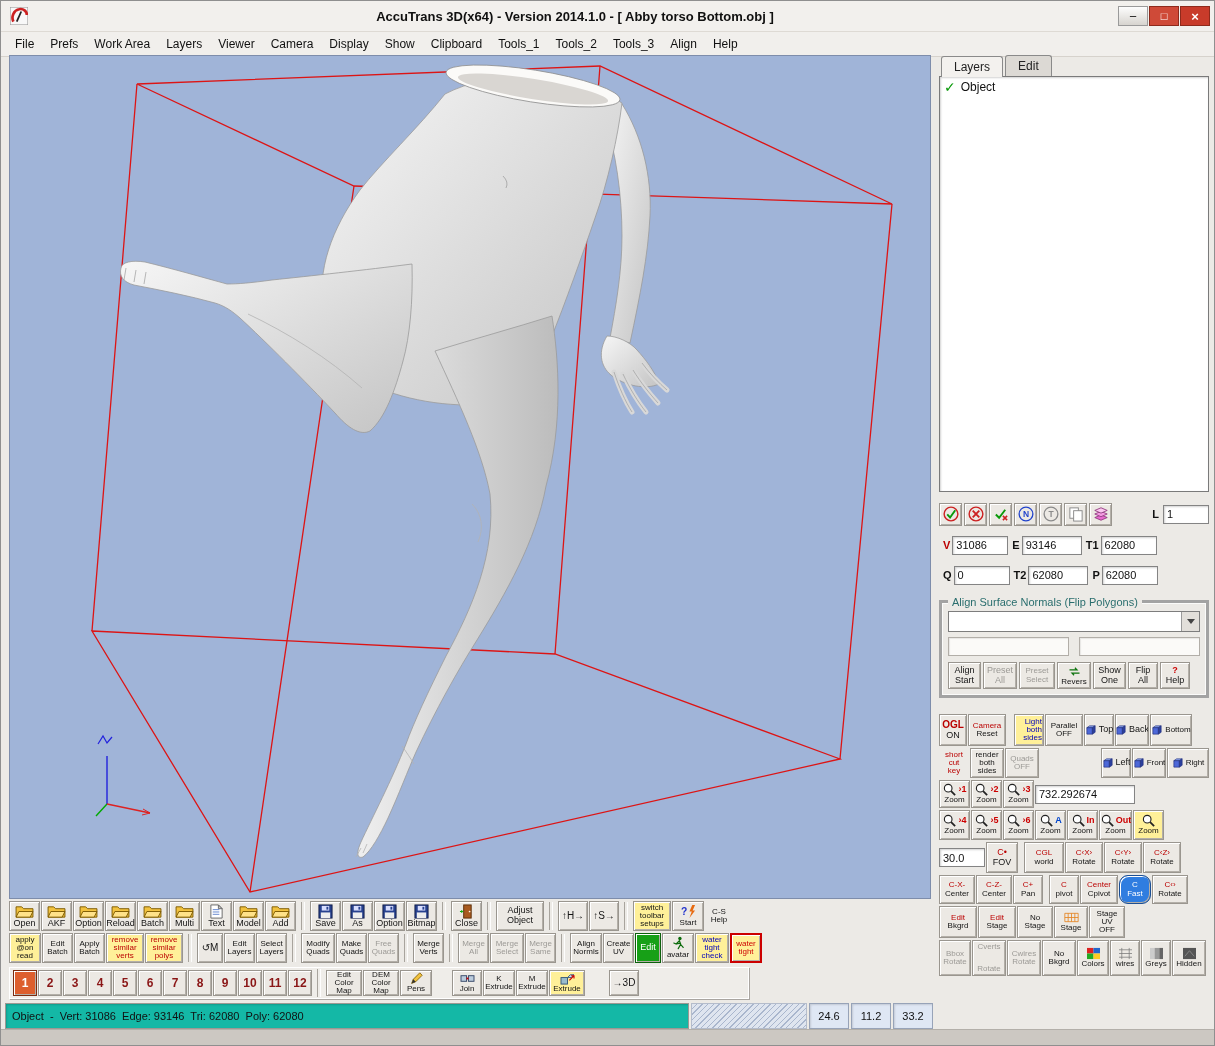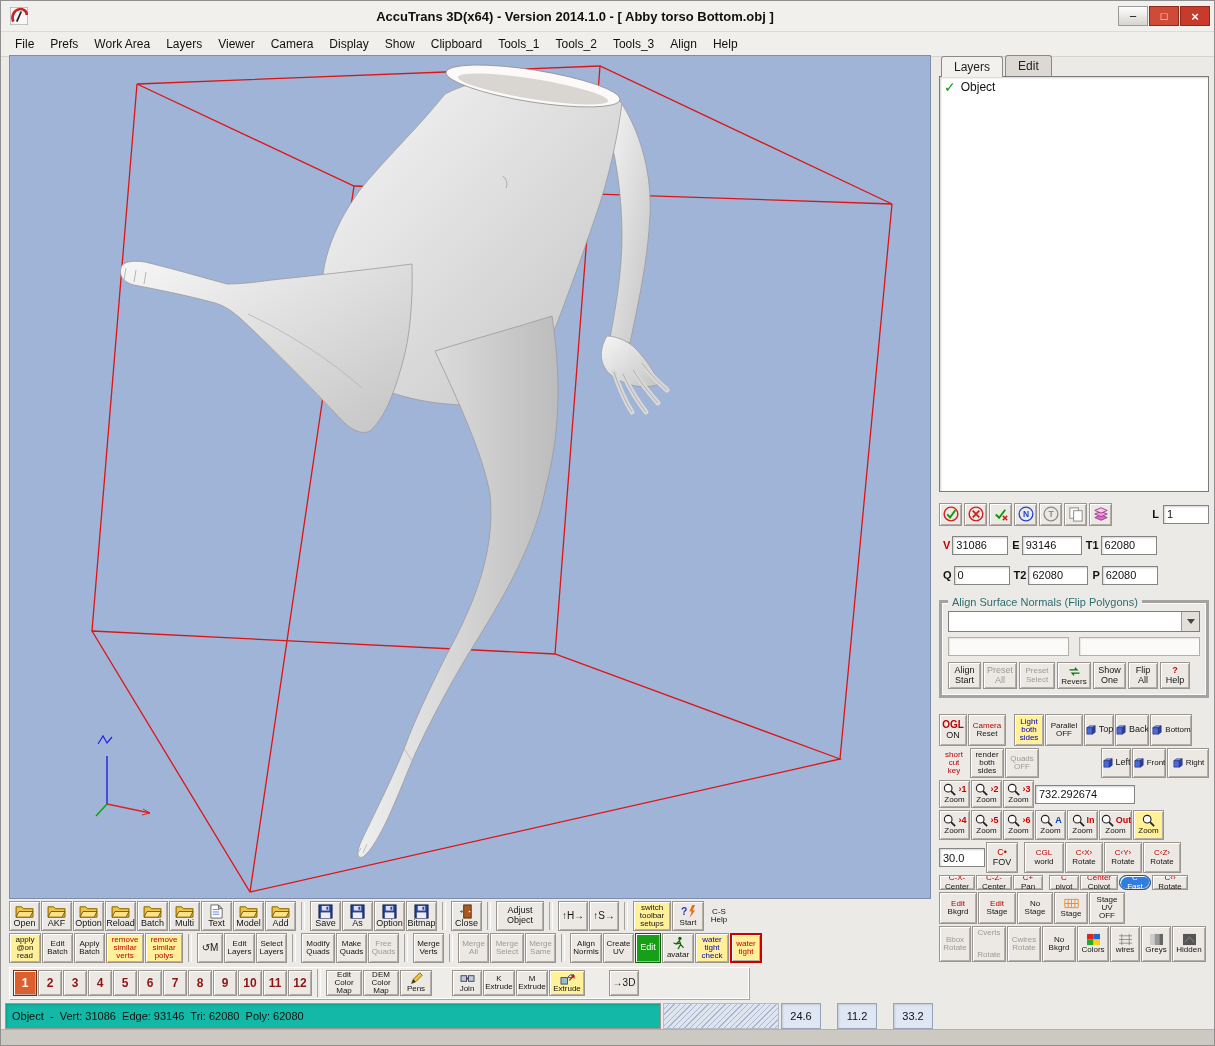--- a/index.html
+++ b/index.html
@@ -64,21 +64,21 @@
   .tbpanel .trow{height:30px;margin-bottom:2px;}
   .numstrip{position:absolute;left:8px;top:966px;width:740px;height:32px;background:#efede9;
             border:1px solid #fff;box-shadow:1px 1px 0 #a9a5a0;display:flex;align-items:center;gap:1px;padding:0 3px;box-sizing:border-box;}
   .numstrip .b{height:26px;}
 
   
   .statusbar{position:absolute;left:4px;top:1002px;width:928px;height:26px;display:flex;gap:2px;align-items:stretch;}
   .stext{flex:1;background:#14b8a6;border:1px solid #9c9893;box-shadow:inset 1px 1px 2px rgba(0,0,0,.16);
          font-size:11px;display:flex;align-items:center;padding:0 6px;white-space:pre;color:#111;}
   .grip{width:116px;background:repeating-linear-gradient(135deg,#dfe5ef 0 3px,#a9b6cd 3px 4px);border:1px solid #b4bccb;box-sizing:border-box;}
-  .scells{display:flex;gap:16px;}
+  .scells{display:flex;gap:2px;}
   .scell{width:38px;background:#dfe7f4;border:1px solid #97a3b8;box-shadow:inset 1px 1px 2px rgba(0,0,0,.13);
          font-size:11px;display:flex;align-items:center;justify-content:center;color:#111;}
   .bottomband{position:absolute;left:0;bottom:0;width:100%;height:15px;background:#ccc8c2;border-top:1px solid #b3afa9;}
 
   
   .rpanel{position:absolute;left:938px;top:54px;width:270px;font-size:11px;}
   .tabs{display:flex;height:21px;padding-left:2px;}
   .tab{padding:3px 12px 2px;border:1px solid #8a8a8a;border-bottom:none;border-radius:3px 3px 0 0;background:#dcd9d4;margin-right:2px;font-size:12px;color:#222;}
   .tab.active{background:#f3f1ee;position:relative;top:1px;}
   .listbox{height:416px;background:#fff;border:1px solid #7a7a7a;box-shadow:inset 1px 1px 2px rgba(0,0,0,.18);padding:3px 4px;box-sizing:border-box;}
@@ -760,21 +760,21 @@
         <div class="trow" style="height: 32px;">
           <div class="b  fr frb" style="width: 28px;">
             <span class="l l0">OGL</span>
             <span class="l l1">ON</span>
           </div>
           <div class="b  fr tiny" style="width: 38px;">
             <span class="l l0">Camera</span>
             <span class="l l1">Reset</span>
           </div>
           <span class="gap" style="width: 6px;"></span>
-          <div class="b  yl bl tiny" style="width: 30px;">
+          <div class="b  yl bl tiny" style="width: 30px; align-items: flex-end;">
             <span class="l l0">Light</span>
             <span class="l l1">both</span>
             <span class="l l2">sides</span>
           </div>
           <div class="b  tiny" style="width: 38px;">
             <span class="l l0">Parallel</span>
             <span class="l l1">OFF</span>
           </div>
           <div class="b  view" style="width: 30px;">
             <span class="icrow">
@@ -1007,21 +1007,21 @@
           </div>
           <div class="b  fr tiny" style="width: 38px;">
             <span class="l l0">C‹Y›</span>
             <span class="l l1">Rotate</span>
           </div>
           <div class="b  fr tiny" style="width: 38px;">
             <span class="l l0">C‹Z›</span>
             <span class="l l1">Rotate</span>
           </div>
         </div>
-        <div class="trow" style="height: 15px;">
+        <div class="trow" style="height: 29px;">
           <div class="b  fr tiny" style="width: 36px;">
             <span class="l l0">C-X-</span>
             <span class="l l1">Center</span>
           </div>
           <div class="b  fr tiny" style="width: 36px;">
             <span class="l l0">C-Z-</span>
             <span class="l l1">Center</span>
           </div>
           <div class="b  fr tiny" style="width: 30px;">
             <span class="l l0">C+</span>

